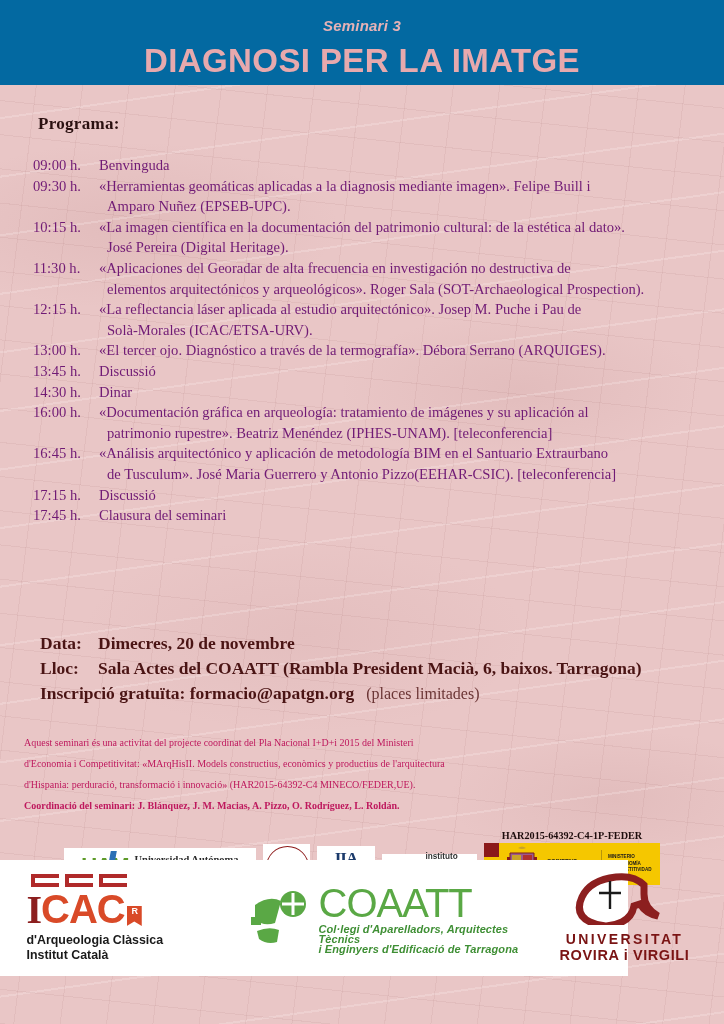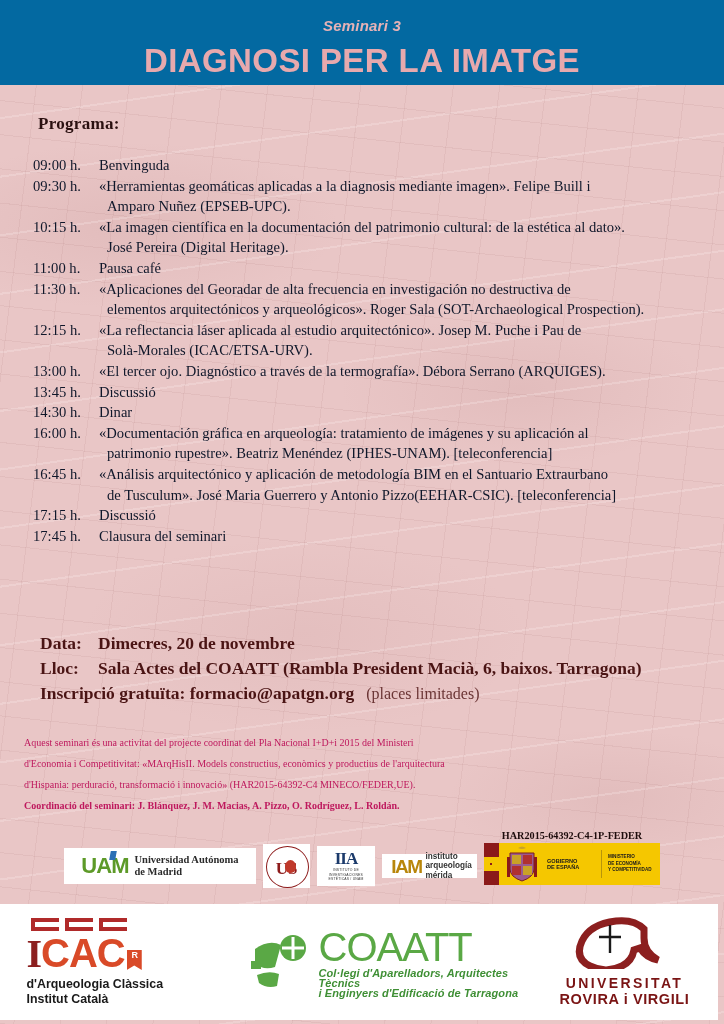--- a/index.html
+++ b/index.html
@@ -89,21 +89,21 @@
     font-size: 17px;
     font-weight: bold;
     color: #2a1010;
     letter-spacing: 0.3px;
   }
 
   .schedule {
     position: absolute;
     left: 33px; top: 70px;
     width: 680px;
-    color: #0f172a;
+    color: #701a75;
     font-size: 14.6px;
     line-height: 20.6px;
   }
   .sched-row {
     display: flex;
     align-items: flex-start;
   }
   .sched-time {
     width: 66px;
     flex: 0 0 66px;
@@ -307,22 +307,22 @@
     font-weight: bold;
     color: #1a1a1a;
     line-height: 6.4px;
   }
   .gob-t1 { font-size: 5.6px; padding-left: 7px; width: 48px; }
   .gob-t2 { font-size: 4.6px; padding-left: 6px; border-left: 1px solid #b8950a; margin-left: 6px; height: 28px; display:flex; flex-direction:column; justify-content:center; }
 
   
   .footer {
     position: absolute;
-    left: 0; top: 904px;
-    width: 718px;
+    left: 0; top: 860px;
+    width: 628px;
     height: 116px;
     background: #ffffff;
     z-index: 4;
   }
   .footer-inner {
     position: relative;
     width: 724px;
     height: 116px;
     display: flex;
     align-items: center;
@@ -448,24 +448,20 @@
         <div class="sched-text">«Herramientas geomáticas aplicadas a la diagnosis mediante imagen».  Felipe Buill i</div>
       </div>
       <div class="sched-cont">Amparo Nuñez  (EPSEB-UPC).</div>
 
       <div class="sched-row">
         <div class="sched-time">10:15 h.</div>
         <div class="sched-text">«La imagen científica en la documentación del patrimonio cultural: de la estética al dato».</div>
       </div>
       <div class="sched-cont">José Pereira (Digital Heritage).</div>
 
-      <div class="sched-row">
-        <div class="sched-time">11:00 h.</div>
-        <div class="sched-text">Pausa café</div>
-      </div>
 
       <div class="sched-row">
         <div class="sched-time">11:30 h.</div>
         <div class="sched-text">«Aplicaciones del Georadar de alta frecuencia en investigación no destructiva de</div>
       </div>
       <div class="sched-cont">elementos arquitectónicos y arqueológicos». Roger Sala (SOT-Archaeological Prospection).</div>
 
       <div class="sched-row">
         <div class="sched-time">12:15 h.</div>
         <div class="sched-text">«La reflectancia láser aplicada al estudio arquitectónico». Josep M. Puche i Pau de</div>

